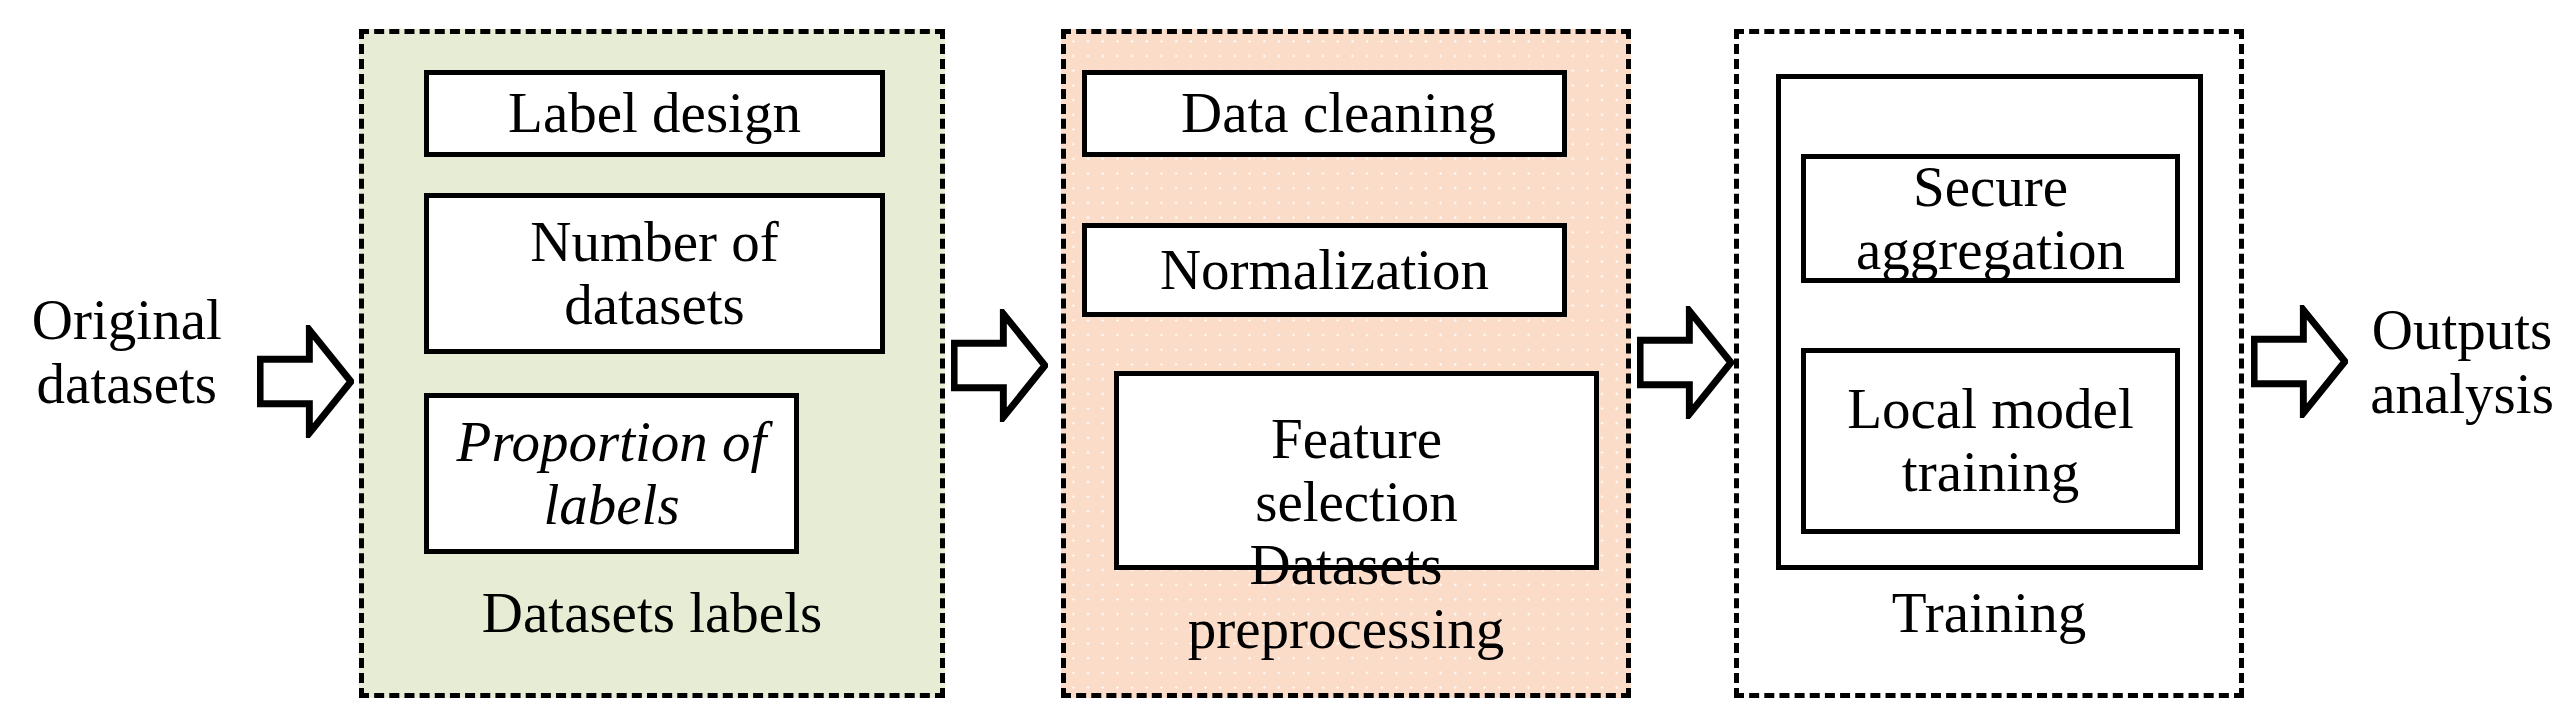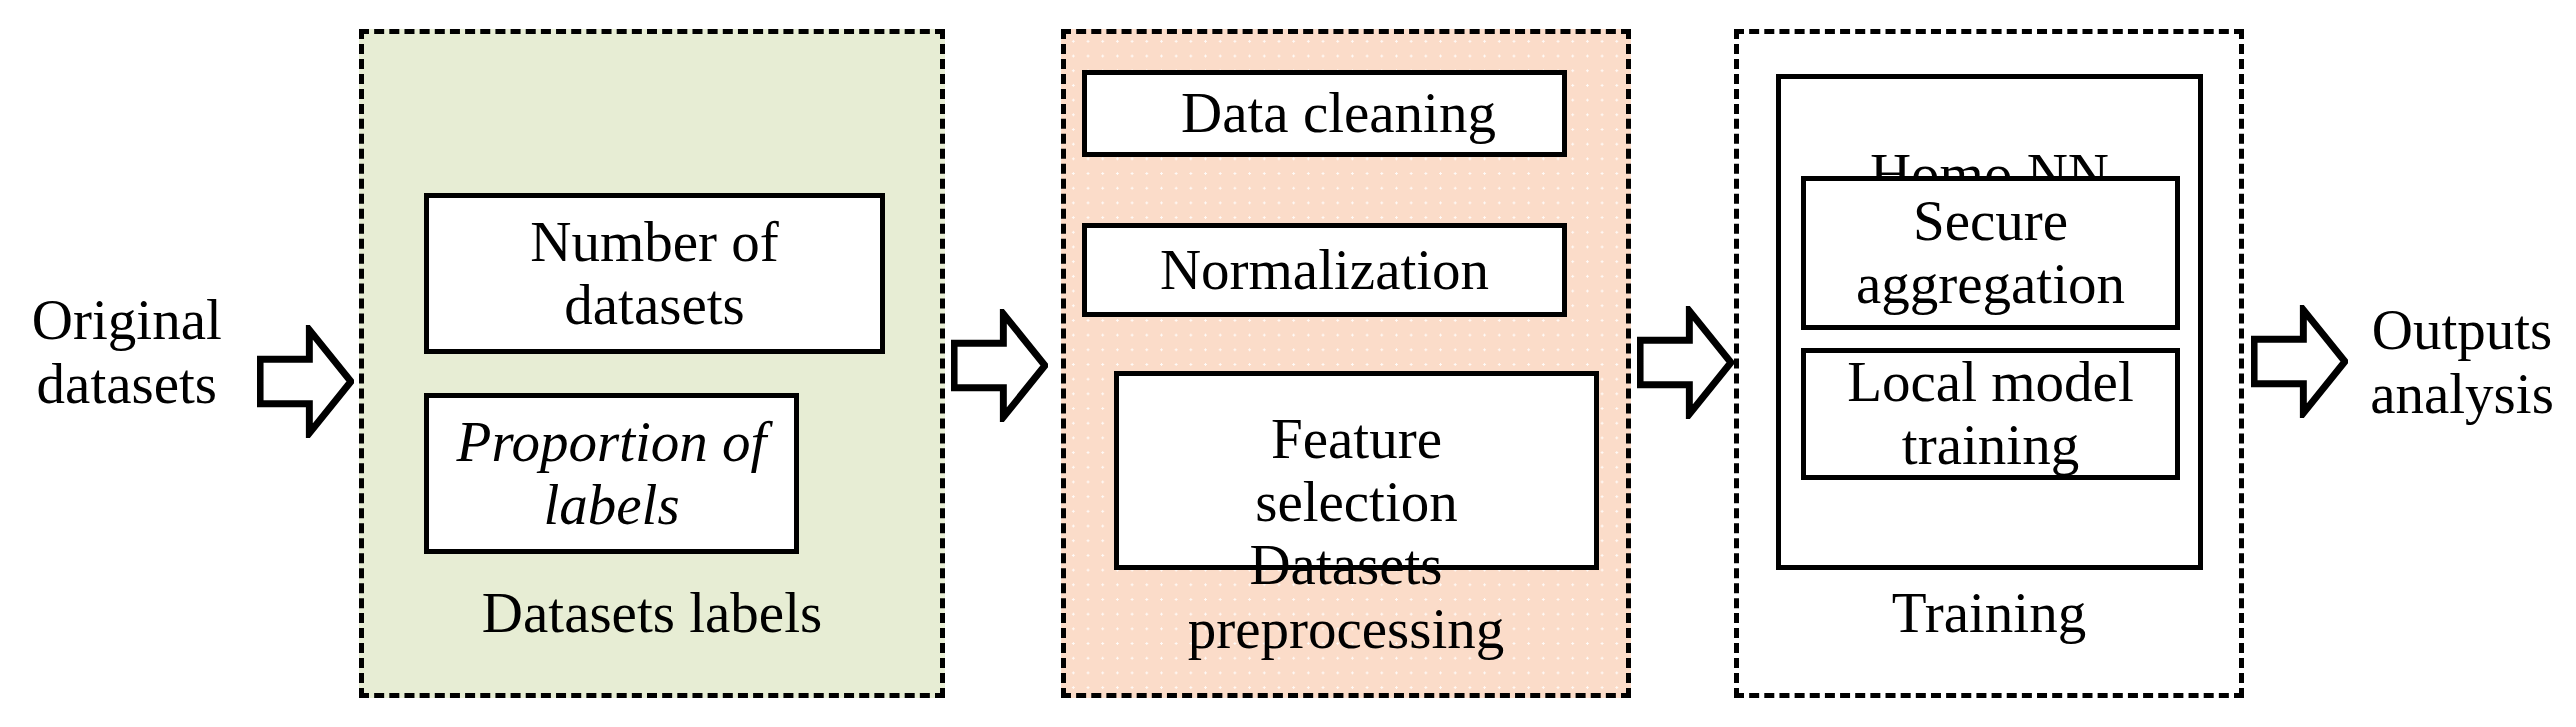--- a/index.html
+++ b/index.html
@@ -104,20 +104,21 @@
 datasets</div>
 
   <div class="arrow" style="left:257px; top:325px;">
     <svg width="97" height="113" viewBox="0 0 126 146">
       <polygon points="4,44 68,44 68,6 122,73 68,140 68,102 4,102" fill="#ffffff" stroke="#000000" stroke-width="9" stroke-linejoin="miter"></polygon>
     </svg>
   </div>
 
   <div class="panel green" style="left:359px; top:29px; width:586px; height:669px;"></div>
 
+  <div class="box" style="left:424px; top:70px; width:461px; height:87px;">Label design</div>
 
   <div class="box" style="left:424px; top:193px; width:461px; height:161px;">Number of
 datasets</div>
 
   <div class="box" style="left:424px; top:393px; width:375px; height:161px;font-style:italic;">Proportion of
 labels</div>
 
   <div class="caption" style="left:359px; top:581px; width:586px;">Datasets labels</div>
 
   <div class="arrow" style="left:951px; top:309px;">
@@ -143,24 +144,24 @@
       <polygon points="4,44 68,44 68,6 122,73 68,140 68,102 4,102" fill="#ffffff" stroke="#000000" stroke-width="9" stroke-linejoin="miter"></polygon>
     </svg>
   </div>
 
   <div class="panel plain" style="left:1734px; top:29px; width:510px; height:669px;"></div>
 
   <div class="group-box" style="left:1776px; top:74px; width:427px; height:496px;">
     <div class="group-title" style="top:21.6px;margin-top:42px;">Homo NN</div>
   </div>
 
-  <div class="box" style="left:1801px; top:176px; width:379px; height:154px;">Secure
+  <div class="box" style="left:1801px; top:154px; width:379px; height:129px;">Secure
 aggregation</div>
 
-  <div class="box" style="left:1801px; top:348px; width:379px; height:132px;">Local model
+  <div class="box" style="left:1801px; top:348px; width:379px; height:186px;">Local model
 training</div>
 
   <div class="caption" style="left:1734px; top:581px; width:510px;">Training</div>
 
   <div class="arrow" style="left:2251px; top:305px;">
     <svg width="97" height="113" viewBox="0 0 126 146">
       <polygon points="4,44 68,44 68,6 122,73 68,140 68,102 4,102" fill="#ffffff" stroke="#000000" stroke-width="9" stroke-linejoin="miter"></polygon>
     </svg>
   </div>
 

